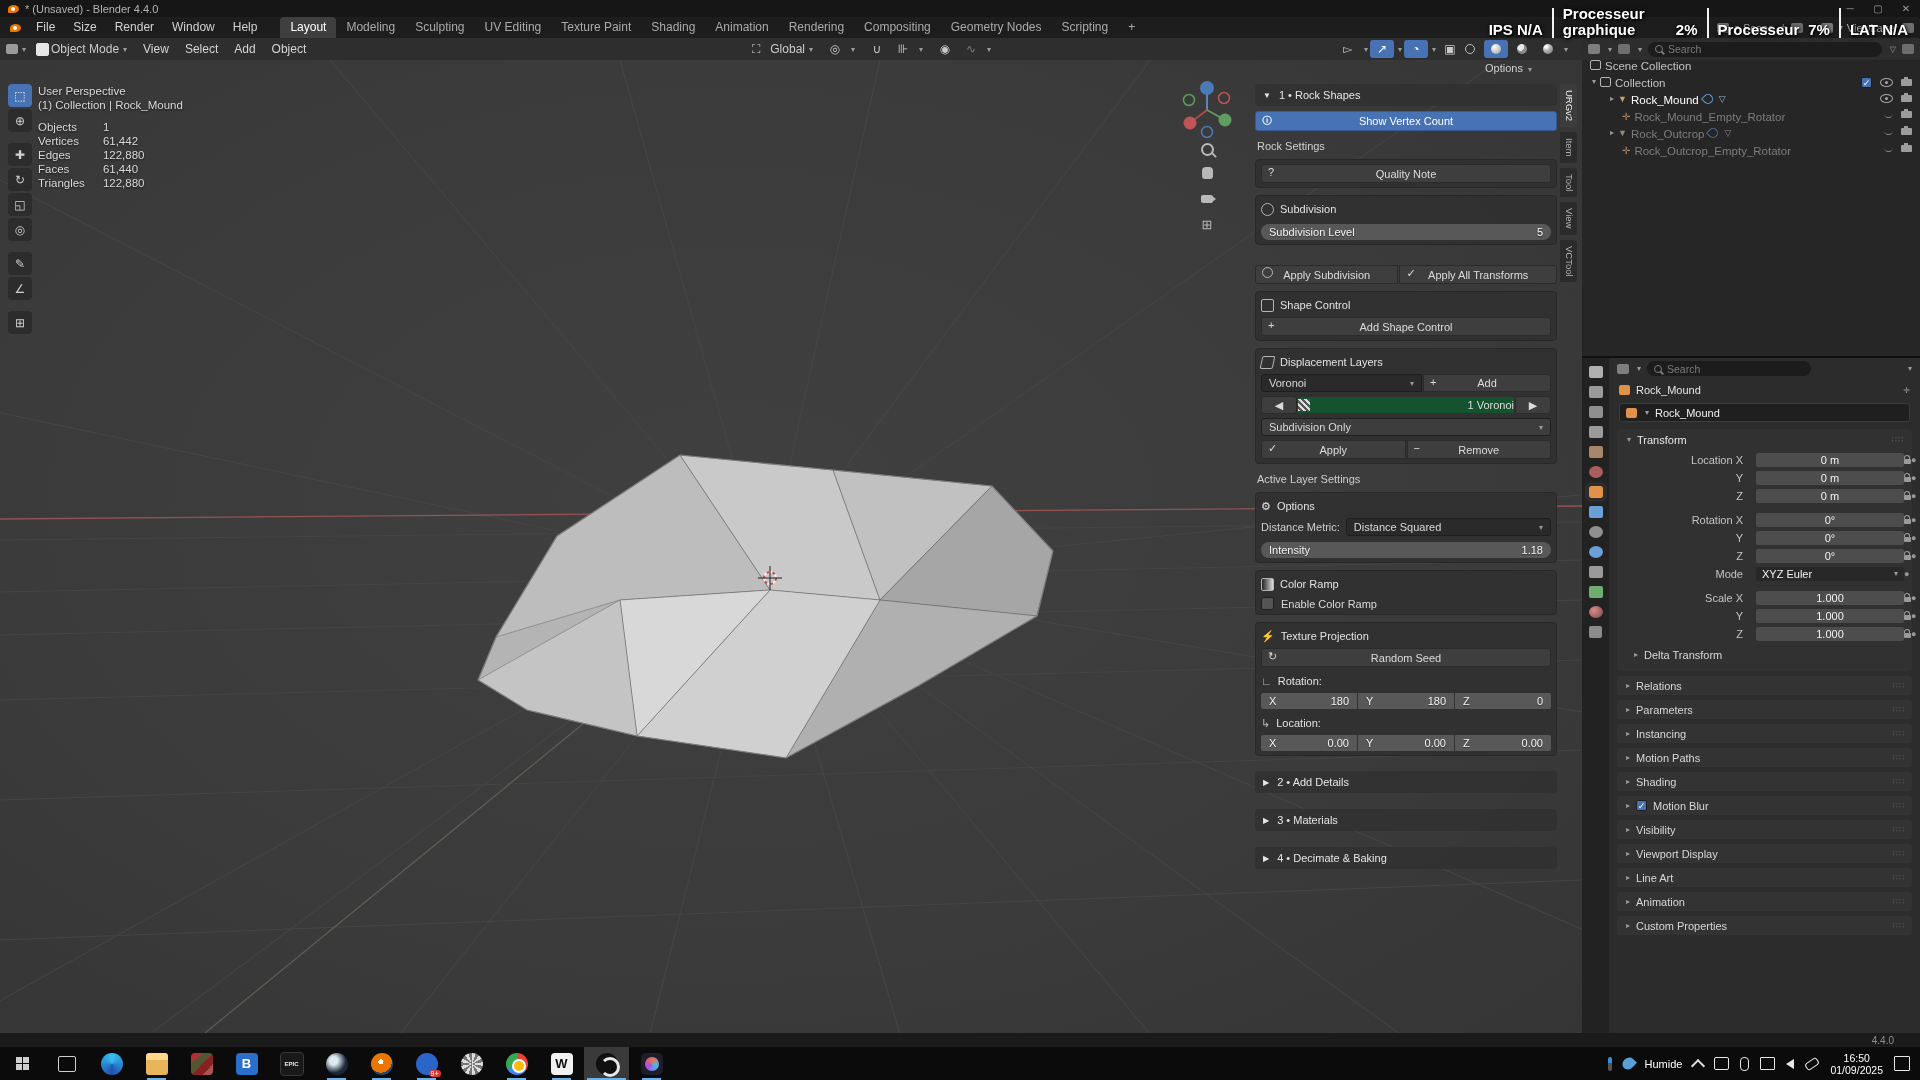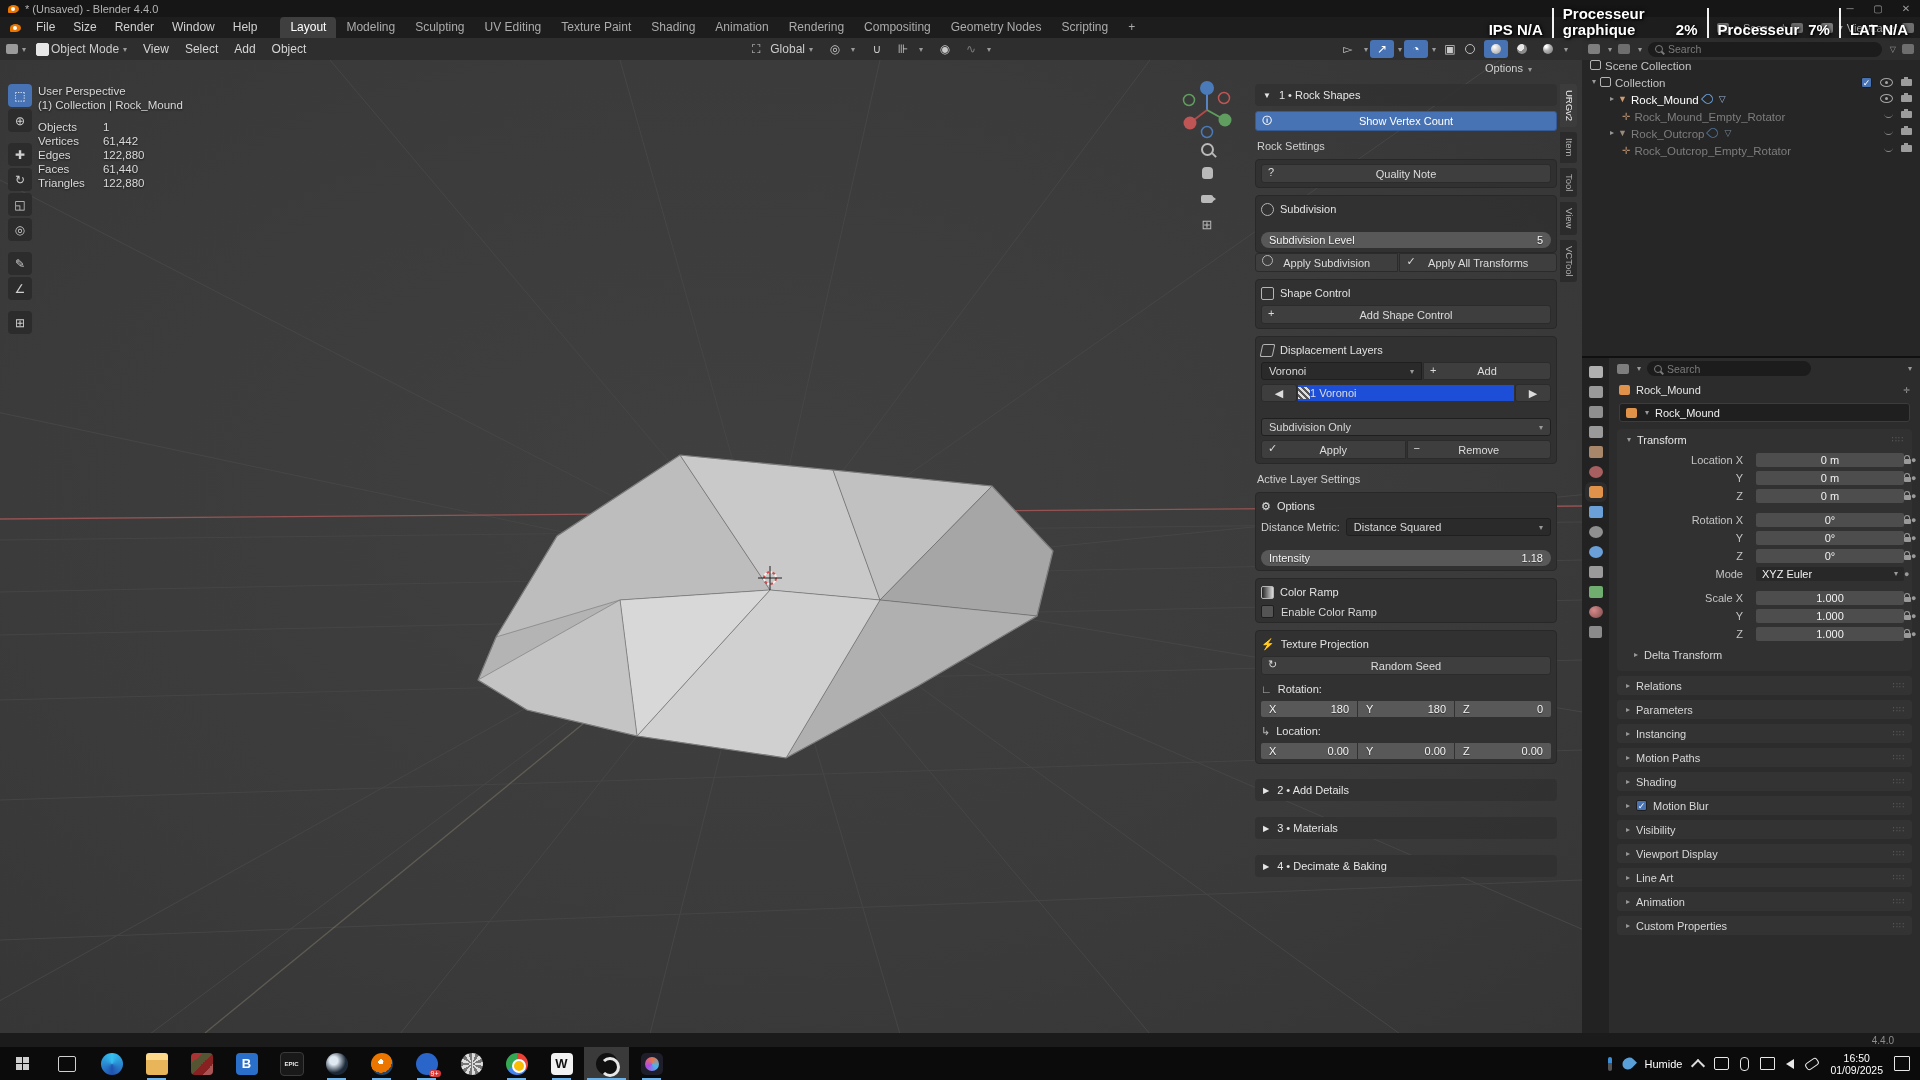--- a/index.html
+++ b/index.html
@@ -48,21 +48,21 @@
   .mag:after{content:"";position:absolute;left:8px;top:9px;width:6px;height:2px;background:#b9b9b9;transform:rotate(45deg)}
   .hand{width:11px;height:12px;background:#b9b9b9;border-radius:4px 4px 3px 3px}
   .camic{width:12px;height:8px;background:#b9b9b9;border-radius:2px;position:relative}
   .camic:after{content:"";position:absolute;right:-3px;top:1px;border-left:4px solid #b9b9b9;border-top:3px solid transparent;border-bottom:3px solid transparent}
   
   .npanel{position:absolute;left:1255px;top:24px;width:302px;font-size:11px;color:#d8d8d8}
   .nbox{background:rgba(49,49,49,.97);border:1px solid #282828;border-radius:4px;padding:4px 5px;margin-top:7px}
   .nhead{background:rgba(50,50,50,.97);border-radius:4px;height:22px;display:flex;align-items:center;gap:8px;padding:0 8px;color:#e6e6e6}
   .nbtn{height:17px;background:#3e3e3e;border:1px solid #2b2b2b;border-radius:3px;display:flex;align-items:center;justify-content:center;color:#dcdcdc;position:relative}
   .nbtn .lic{position:absolute;left:6px;top:1px}
-  .nslider{height:16px;background:#585858;border-radius:8px;display:flex;align-items:center;justify-content:space-between;padding:0 8px;color:#f4f4f4;text-shadow:0 1px 1px rgba(0,0,0,.45);margin-top:14px}
+  .nslider{height:16px;background:#585858;border-radius:8px;display:flex;align-items:center;justify-content:space-between;padding:0 8px;color:#f4f4f4;text-shadow:0 1px 1px rgba(0,0,0,.45);margin-top:6px}
   .ndd{height:16px;background:#2a2a2a;border:1px solid #1f1f1f;border-radius:3px;display:flex;align-items:center;padding:0 7px;color:#d8d8d8;justify-content:space-between}
   .blue{background:#4772b3 !important;border-color:#355a95 !important;color:#fff !important}
   .seclabel{margin:9px 2px 0;color:#cfcfcf}
   .boxtitle{display:flex;align-items:center;gap:6px;height:18px;color:#e2e2e2}
   .bicon{width:11px;height:11px;border:1px solid #b5b5b5;border-radius:2px;display:inline-block}
   .checker{background:linear-gradient(45deg,#ddd 25%,#555 25%,#555 50%,#ddd 50%,#ddd 75%,#555 75%);background-size:6px 6px;border:none;width:12px;height:12px}
   .triple{display:flex;gap:1px;margin-top:3px}
   .triple .nslider{flex:1;margin-top:0;border-radius:0}
   .triple .nslider:first-child{border-radius:2px 0 0 2px}
   .triple .nslider:last-child{border-radius:0 2px 2px 0}
@@ -390,21 +390,21 @@
     <div class="nbox">
       <div class="boxtitle">
           <span class="bicon" style="border-radius:50%"></span>
           <span>Subdivision</span>
         </div>
       <div class="nslider">
         <span>Subdivision Level</span>
           <span>5</span>
       </div>
     </div>
-    <div class="row" style="gap:1px;margin-top:0">
+    <div class="row" style="gap:1px;margin-top:20px">
       <div class="nbtn" style="flex:1;border-radius:3px 0 0 3px">
         <span class="lic"><span class="bicon" style="border-radius:50%;width:9px;height:9px"></span></span>
           <span>Apply Subdivision</span>
       </div>
       <div class="nbtn" style="flex:1.1;border-radius:0 3px 3px 0">
         <span class="lic">✓</span>
           <span>Apply All Transforms</span>
       </div>
     </div>
     <div class="nbox">
@@ -427,27 +427,27 @@
           <span>Voronoi</span>
             <span class="chv">▾</span>
         </div>
         <div class="nbtn" style="flex:1;border-radius:0 3px 3px 0;margin-top:0;height:16px">
           <span class="lic">+</span>
             <span>Add</span>
         </div>
       </div>
       <div class="row" style="gap:1px;margin-top:4px">
         <div class="nbtn" style="width:34px;height:16px">◀</div>
-        <div class="row" style="flex:1;height:16px;background:#1d4ed8;justify-content:flex-start;color:#ddd">
+        <div class="row" style="flex:1;height:16px;background:#14532d;justify-content:space-between;color:#ddd">
           <span class="checker"></span>
           <span>1 Voronoi</span>
         </div>
         <div class="nbtn" style="width:34px;height:16px">▶</div>
       </div>
-      <div class="ndd" style="margin-top:16px;background:#3d3d3d">
+      <div class="ndd" style="margin-top:4px;background:#3d3d3d">
         <span>Subdivision Only</span>
           <span class="chv">▾</span>
       </div>
       <div class="row" style="gap:1px;margin-top:4px">
         <div class="nbtn" style="flex:1;border-radius:3px 0 0 3px">
           <span class="lic">✓</span>
             <span>Apply</span>
         </div>
         <div class="nbtn" style="flex:1;border-radius:0 3px 3px 0">
           <span class="lic">−</span>

